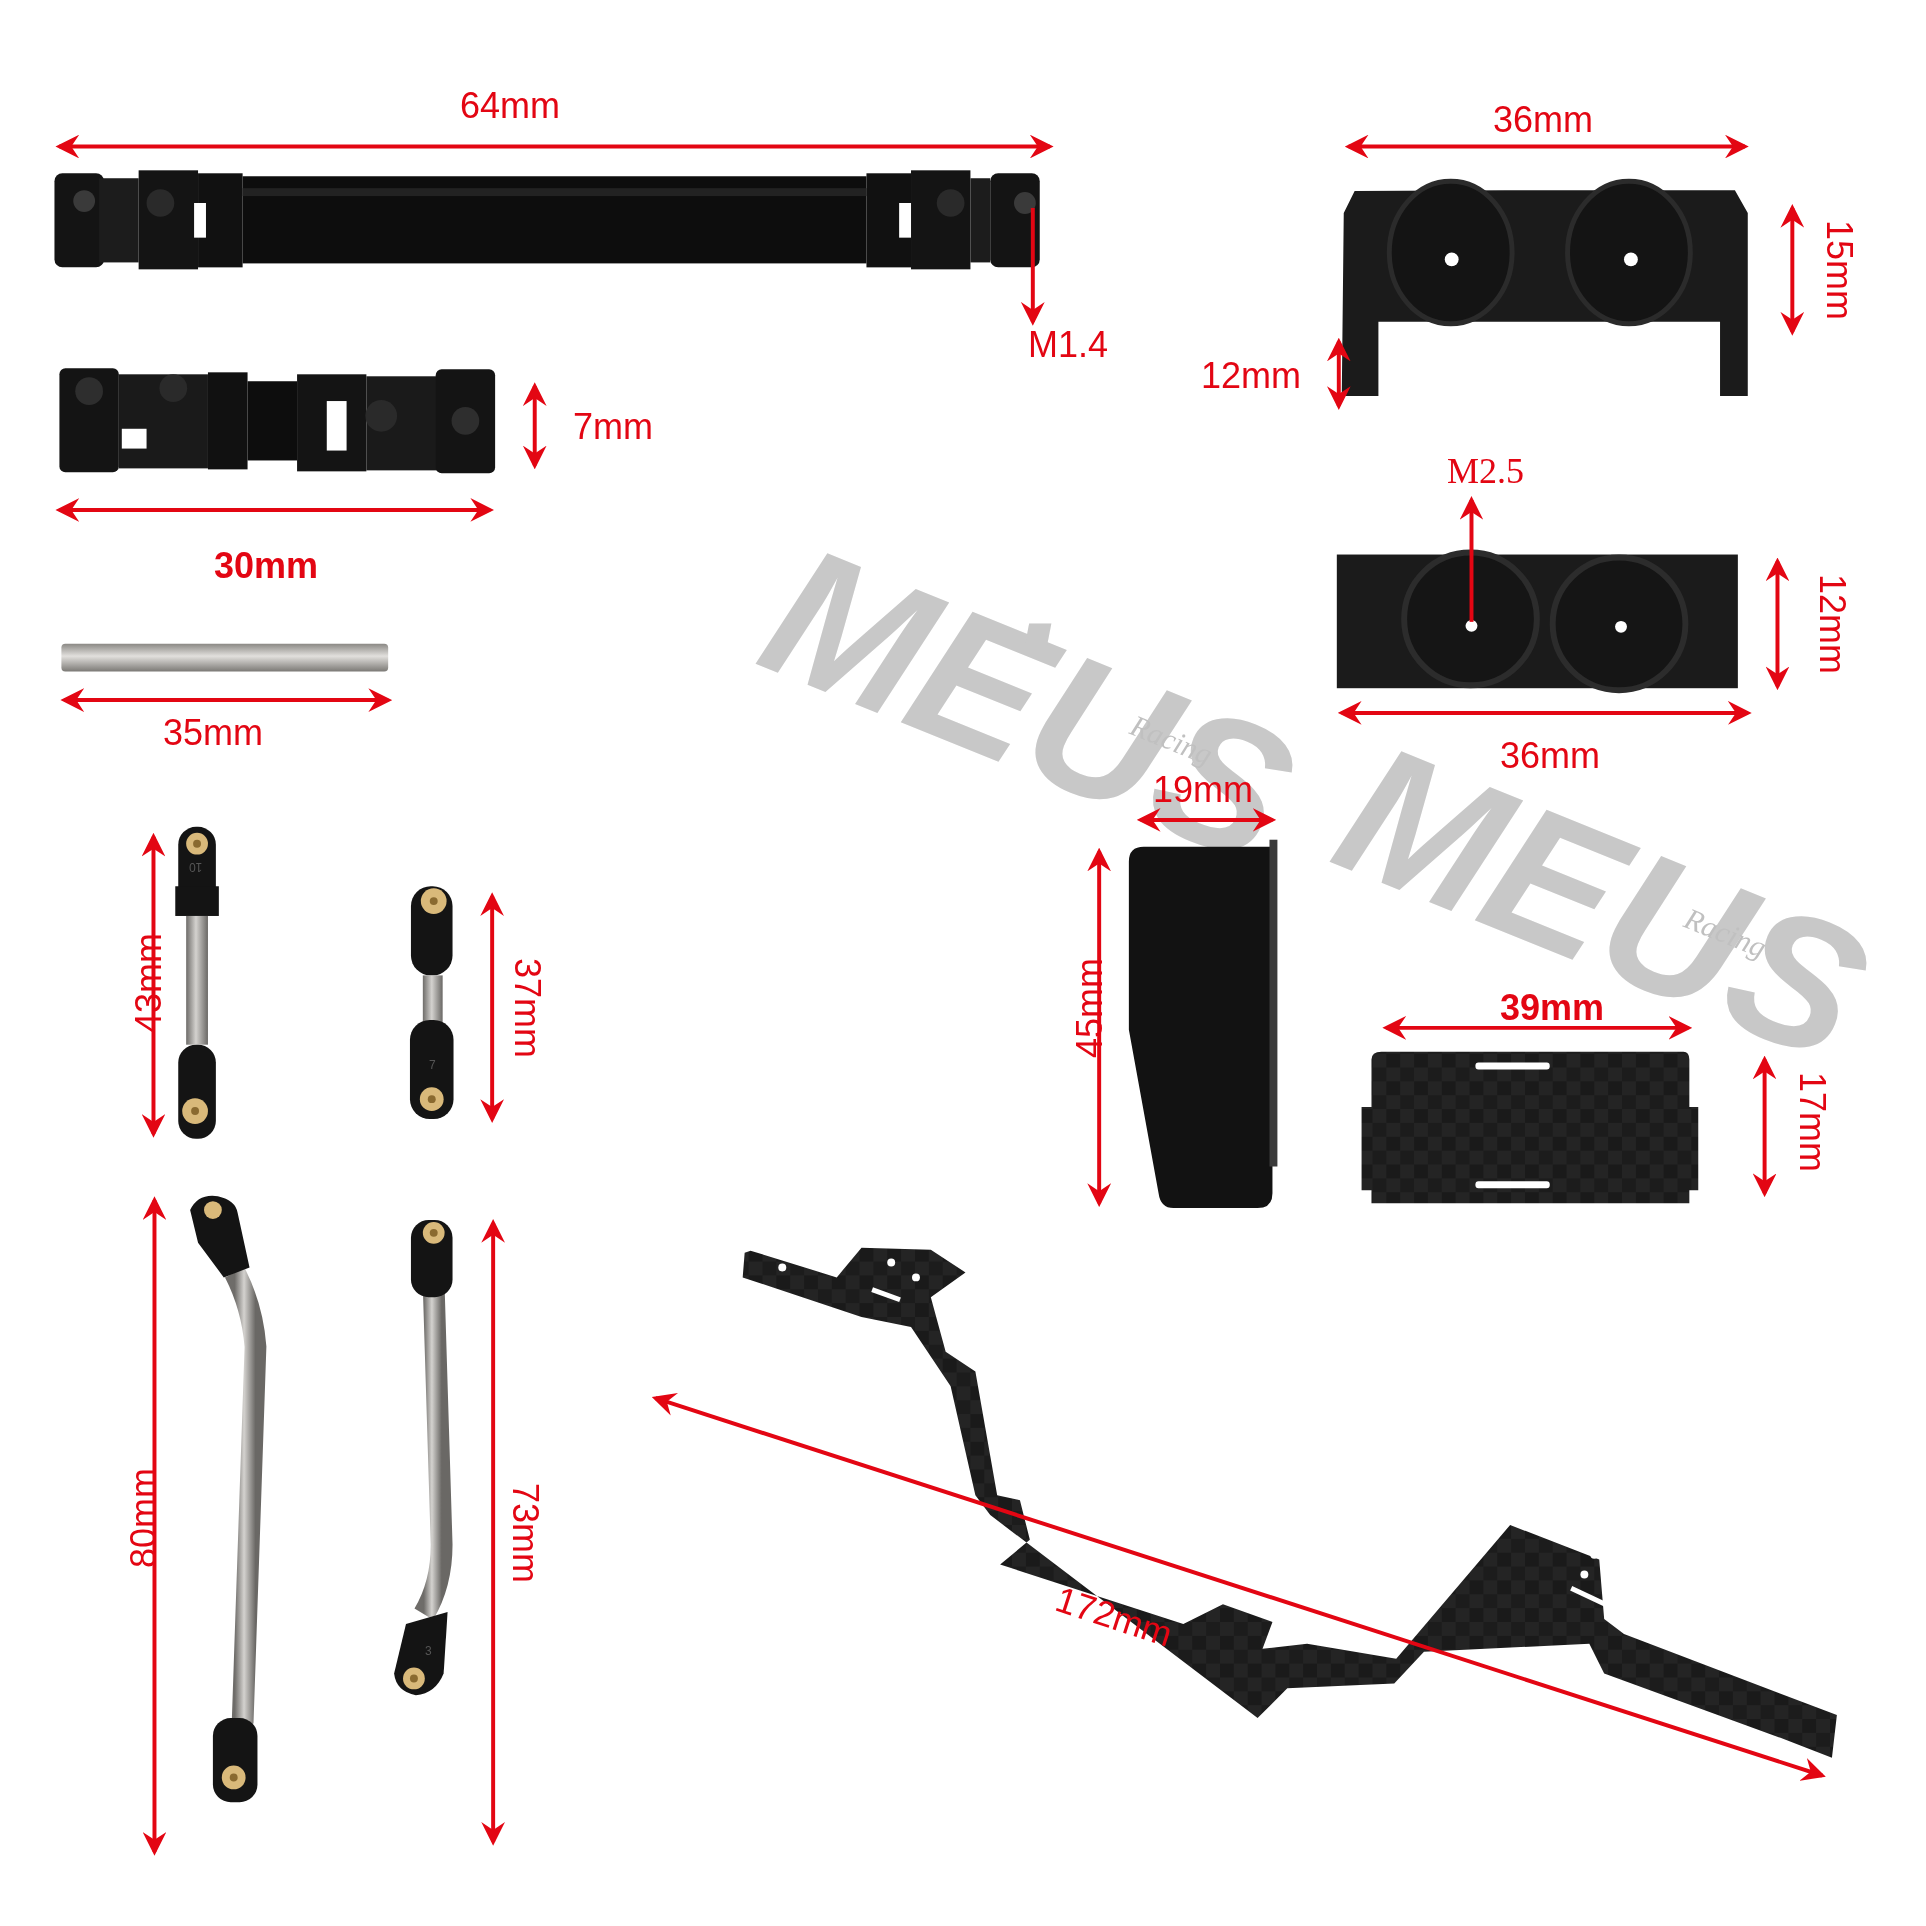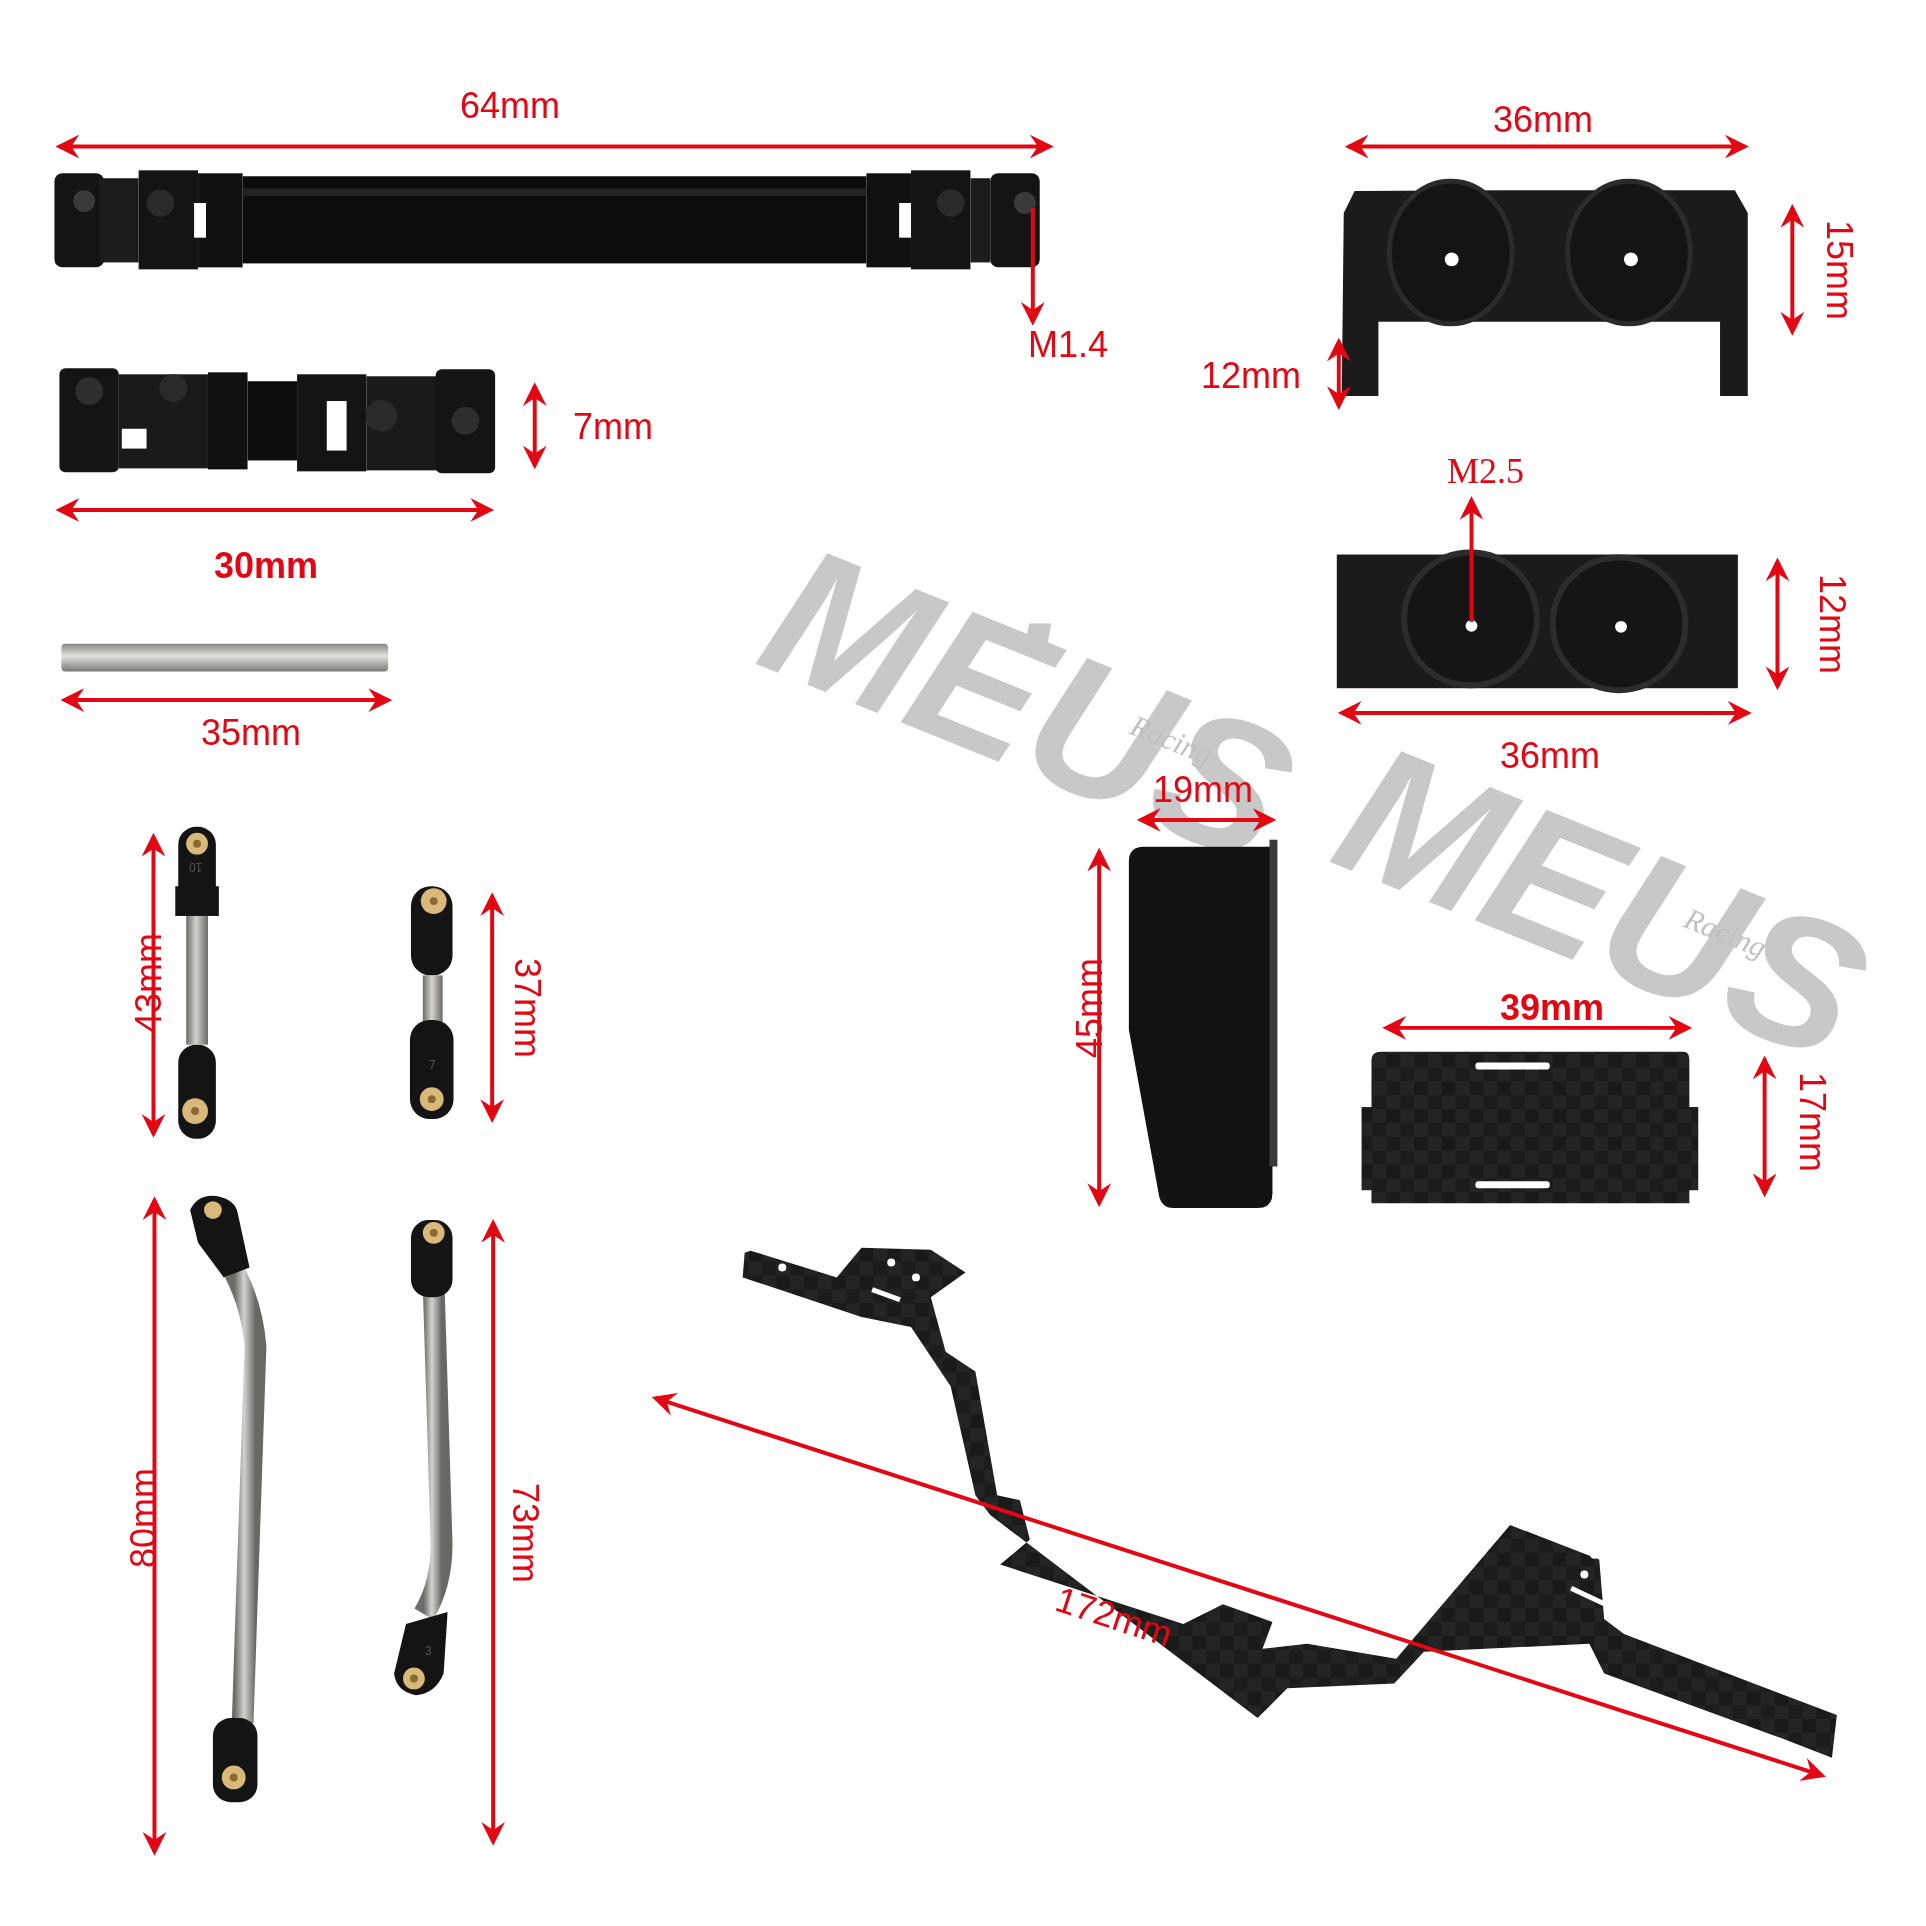--- a/index.html
+++ b/index.html
@@ -190,21 +190,21 @@
       <circle cx="1790" cy="1692" r="4" fill="#fff"></circle>
       <circle cx="1820" cy="1712" r="4" fill="#fff"></circle>
     </g>
     <line x1="662" y1="1412" x2="1840" y2="1793" stroke="#e30613" stroke-width="4" marker-start="url(#ah)" marker-end="url(#ah)"></line>
   </svg>
 
   <div class="label" style="left:460px; top:88px;">64mm</div>
   <div class="label" style="left:1002px; top:327px;margin-left:26px;">M1.4</div>
   <div class="label" style="left:573px; top:409px;">7mm</div>
   <div class="label" style="left:214px; top:548px;font-weight:bold;">30mm</div>
-  <div class="label" style="left:163px; top:715px;margin-left:38px;">35mm</div>
+  <div class="label" style="left:163px; top:715px;">35mm</div>
 
   <div class="label" style="left:1493px; top:102px;">36mm</div>
   <div class="label vlabel-cw" style="left:1789px; top:252px;">15mm</div>
   <div class="label" style="left:1201px; top:358px;">12mm</div>
 
   <div class="label" style="left:1447px; top:453px;font-family:Liberation Serif, serif;">M2.5</div>
   <div class="label vlabel-cw" style="left:1782px; top:606px;">12mm</div>
   <div class="label" style="left:1500px; top:738px;">36mm</div>
 
   <div class="label" style="left:1153px; top:772px;">19mm</div>

